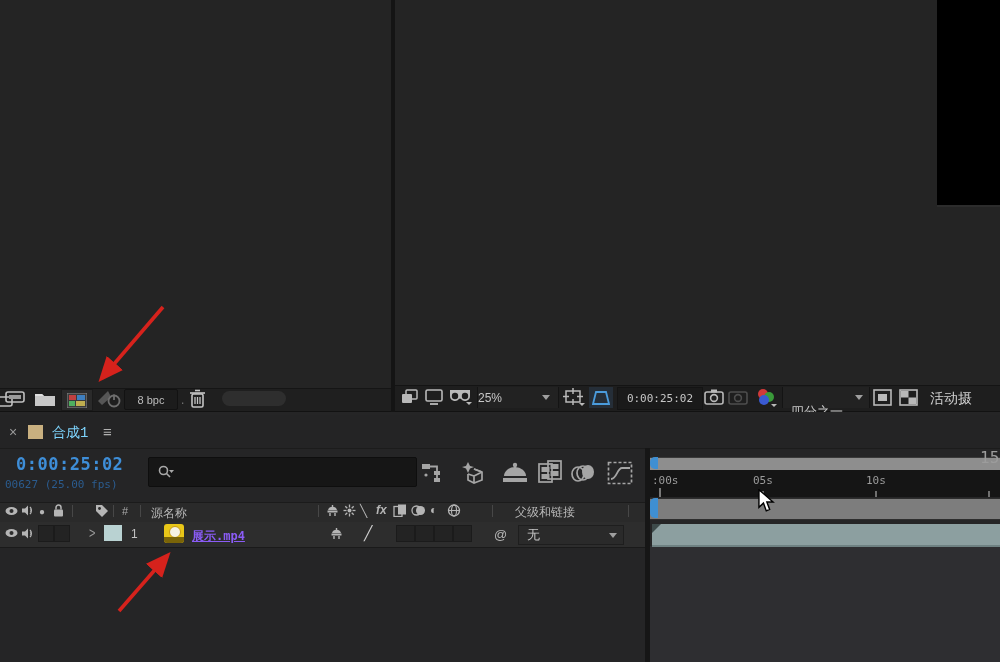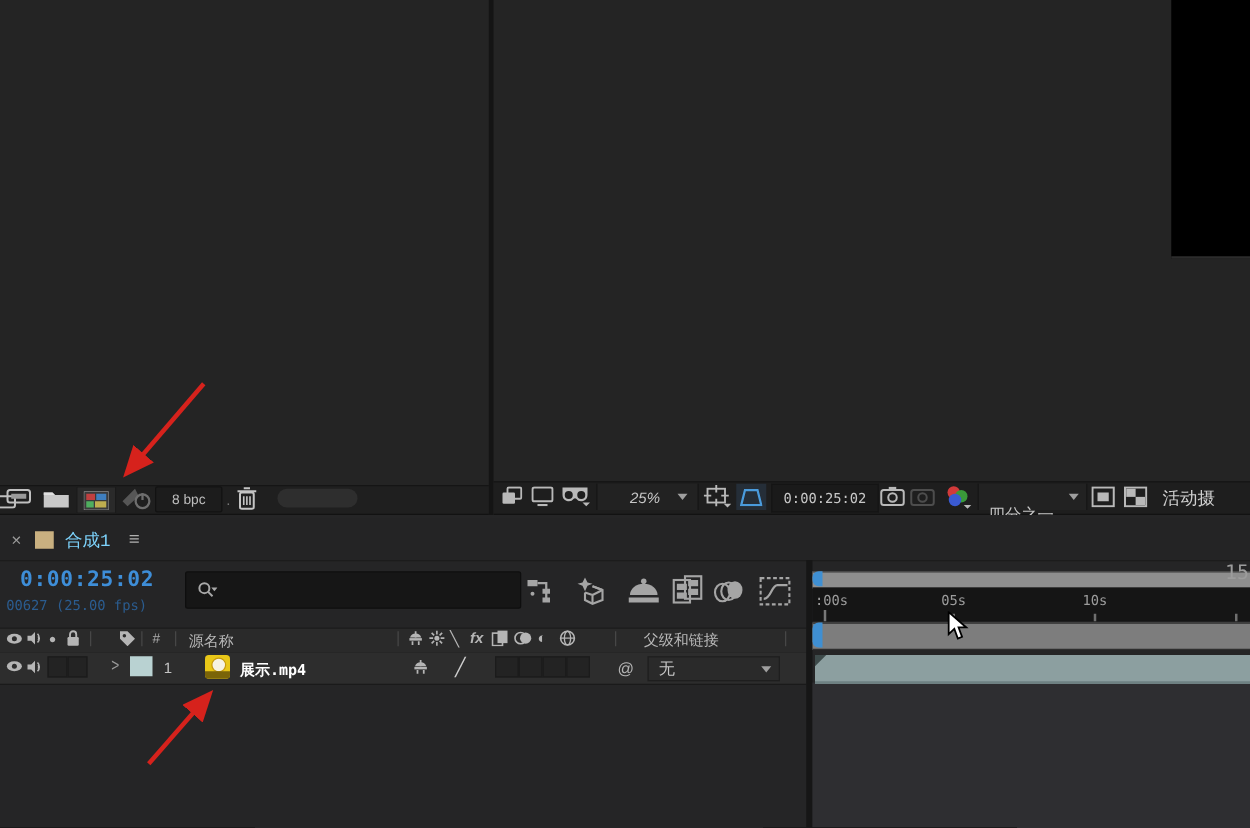--- a/index.html
+++ b/index.html
@@ -100,21 +100,21 @@
   <div class="abs" style="left:448px;top:389px;">
     <svg width="24" height="17" viewBox="0 0 24 17">
       <path d="M2,1 L22,1 L22,7 A5,5 0 0 1 13,10 A1.5,1.5 0 0 0 11,10 A5,5 0 0 1 2,7 Z" fill="#b9b9b9"></path>
       <circle cx="7" cy="7" r="3.2" fill="#1e1e1e"></circle>
       <circle cx="17" cy="7" r="3.2" fill="#1e1e1e"></circle>
       <path d="M18,13 L24,13 L21,16 Z" fill="#b9b9b9"></path>
     </svg>
   </div>
 
   <div class="abs" style="left:477px;top:387px;width:80px;height:21px;background:#222;border-left:1px solid #141414;border-right:1px solid #141414;display:flex;align-items:center;">
-    <span class="txt" style="margin-left:26px;font-style:italic;">25%</span>
+    <span class="txt" style="margin-left:0;">25%</span>
     <span class="caret" style="margin-left:auto;margin-right:8px;"></span>
   </div>
 
   <div class="abs" style="left:563px;top:388px;">
     <svg width="22" height="19" viewBox="0 0 22 19">
       <rect x="3" y="3" width="14" height="11" fill="none" stroke="#b9b9b9" stroke-width="1.5"></rect>
       <line x1="10" y1="0" x2="10" y2="6" stroke="#b9b9b9" stroke-width="1.5"></line>
       <line x1="10" y1="11" x2="10" y2="17" stroke="#b9b9b9" stroke-width="1.5"></line>
       <line x1="0" y1="8.5" x2="6" y2="8.5" stroke="#b9b9b9" stroke-width="1.5"></line>
       <line x1="14" y1="8.5" x2="20" y2="8.5" stroke="#b9b9b9" stroke-width="1.5"></line>
@@ -353,21 +353,21 @@
   <div class="abs switch-box" style="left:38px;top:525px;width:14px;height:15px;"></div>
   <div class="abs switch-box" style="left:54px;top:525px;width:14px;height:15px;"></div>
   <div class="abs txt" style="left:89px;top:527px;color:#9a9a9a;font-size:11px;transform:scaleY(1.3);">&gt;</div>
   <div class="abs" style="left:104px;top:525px;width:18px;height:16px;background:#b9d2d2;"></div>
   <div class="abs txt" style="left:131px;top:527px;font-size:12px;color:#c3c3c3;">1</div>
 
   <div class="abs" style="left:164px;top:524px;width:20px;height:19px;background:#e9c718;border-radius:3px;overflow:hidden;">
     <div style="position:absolute;left:5px;top:2px;width:10px;height:10px;border-radius:50%;background:#f6f2e4;border:1px solid #c79a10;"></div>
     <div style="position:absolute;left:0;bottom:0;width:100%;height:6px;background:#7a6408;"></div>
   </div>
-  <div class="abs txt mono" style="left:192px;top:528px;font-size:12px;font-weight:bold;color:#ffffff;">展示.mp4</div>
+  <div class="abs txt mono" style="left:192px;top:528px;font-size:12px;font-weight:bold;color:#8b5cf6;text-decoration:underline;">展示.mp4</div>
 
   <div class="abs hdr-ico" style="left:330px;top:527px;">
     <svg width="13" height="13" viewBox="0 0 13 13">
         <path d="M2,6 A4.7,4.5 0 0 1 11,6 Z" fill="#b5b5b5"></path>
         <rect x="1.5" y="6.5" width="10" height="2" fill="#b5b5b5"></rect>
         <line x1="6.5" y1="1" x2="6.5" y2="6" stroke="#b5b5b5" stroke-width="1.4"></line>
         <line x1="4" y1="9" x2="4" y2="12" stroke="#b5b5b5" stroke-width="1.4"></line>
         <line x1="9" y1="9" x2="9" y2="12" stroke="#b5b5b5" stroke-width="1.4"></line>
       </svg>
   </div>

